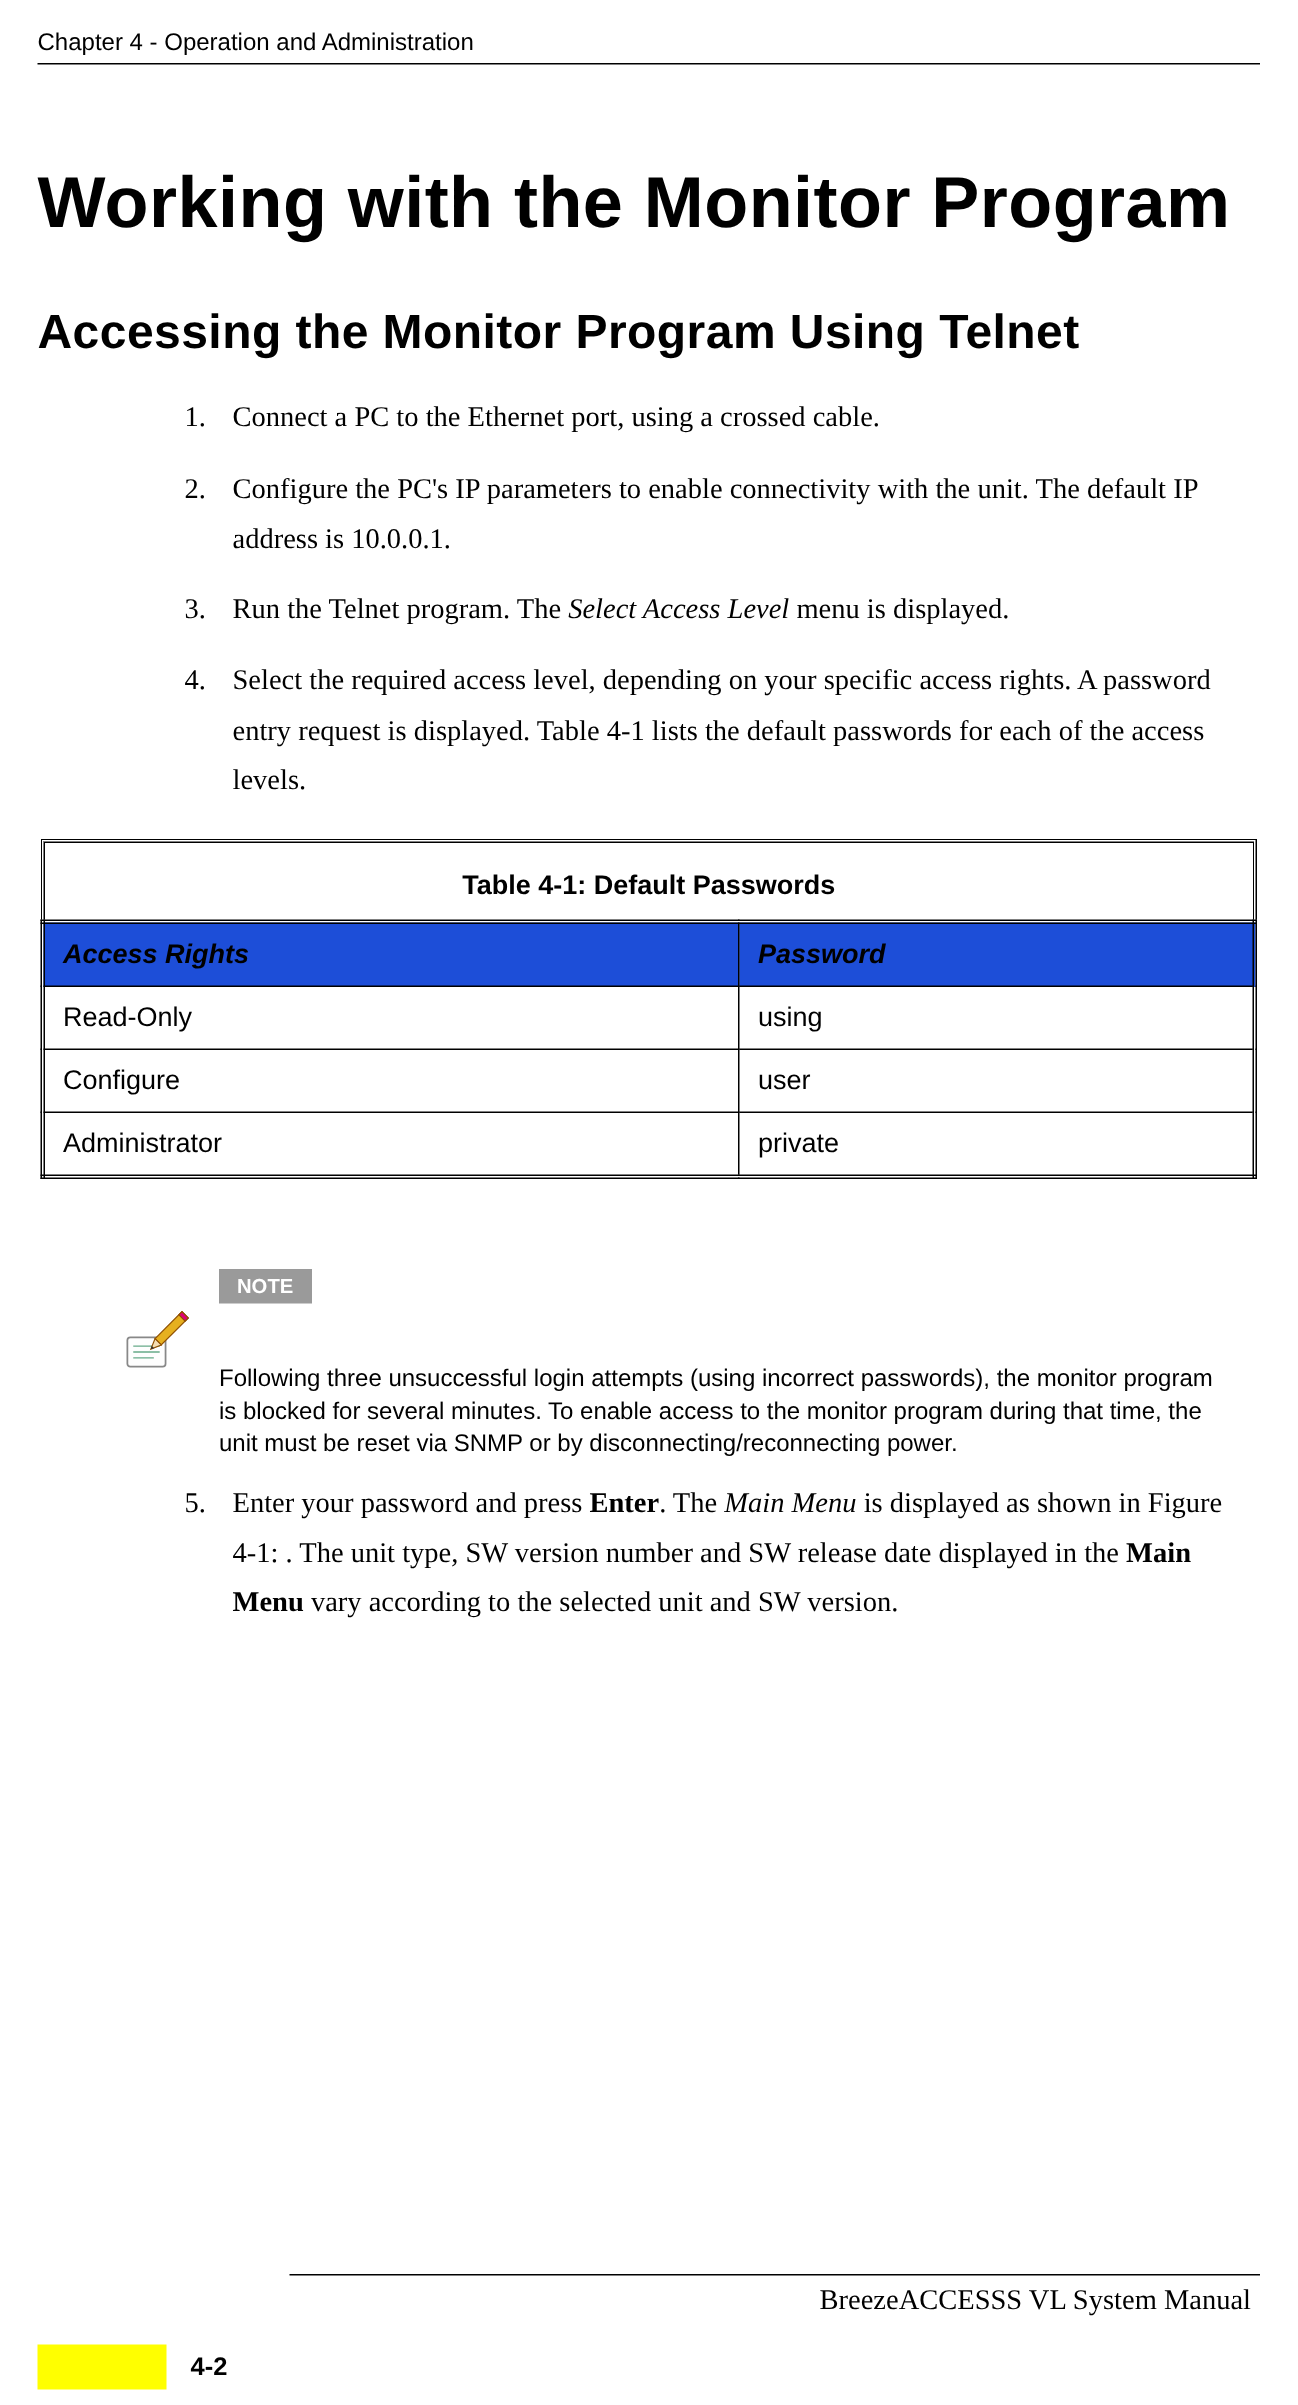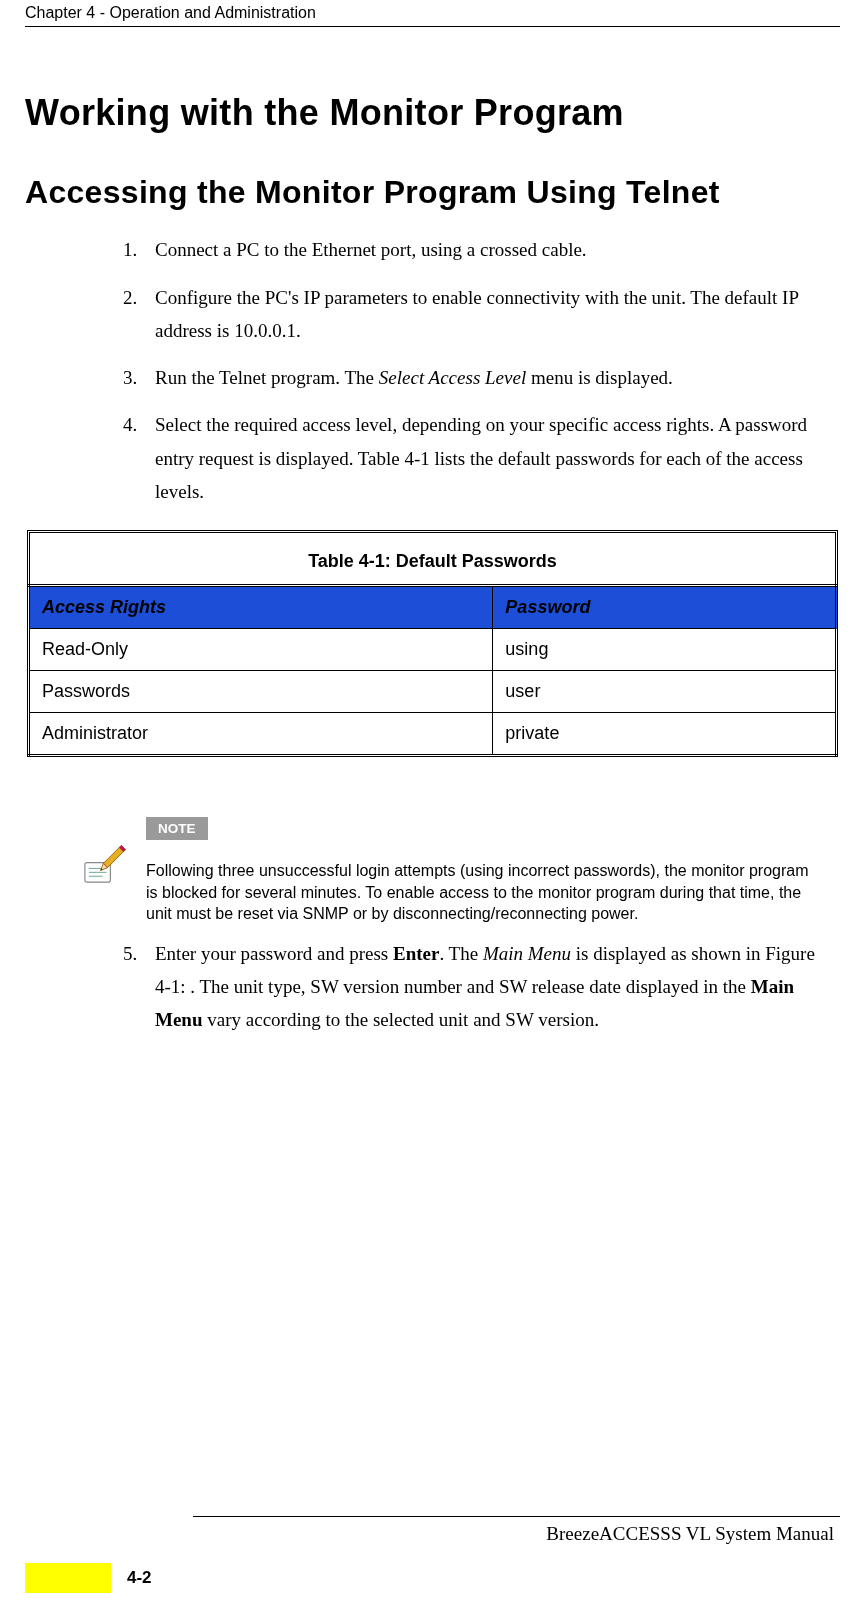--- a/index.html
+++ b/index.html
@@ -5,33 +5,33 @@
     * { box-sizing: border-box; margin: 0; padding: 0; }
     body {
       width: 865px;
       height: 1603px;
       background: #fff;
       font-family: Georgia, 'Times New Roman', serif;
       color: #000;
       position: relative;
     }
     .page {
-      padding: 4px 25px 0 25px;
+      padding: 20px 25px 0 25px;
     }
     .chapter-line {
       font-family: Arial, Helvetica, sans-serif;
       font-size: 16px;
       border-bottom: 1.5px solid #000;
       padding-bottom: 4px;
       margin-bottom: 65px;
     }
     h1 {
       font-family: Verdana, Arial, sans-serif;
       font-weight: 800;
-      font-size: 36px;
+      font-size: 48px;
       margin-bottom: 35px;
       letter-spacing: 0.3px;
     }
     h2 {
       font-family: Verdana, Arial, sans-serif;
       font-weight: 800;
       font-size: 32px;
       margin-bottom: 18px;
       line-height: 1.45;
       letter-spacing: 0.3px;
@@ -100,21 +100,21 @@
     .note-icon svg { width: 100%; height: 100%; }
     .note-content { flex: 1; }
     .note-tag {
       display: inline-block;
       background: #9a9a9a;
       color: #fff;
       font-family: Arial, Helvetica, sans-serif;
       font-weight: 700;
       font-size: 13.5px;
       padding: 4px 12px;
-      margin-bottom: 0;
+      margin-bottom: 20px;
     }
     .note-text {
       font-family: Arial, Helvetica, sans-serif;
       font-size: 16px;
       line-height: 1.35;
       margin-top: 20px;
     }
     ol.secondary-list {
       list-style: none;
       padding-left: 130px;
@@ -201,21 +201,21 @@
           <th>Access Rights</th>
           <th>Password</th>
         </tr>
       </thead>
       <tbody>
         <tr>
           <td>Read-Only</td>
           <td>using</td>
         </tr>
         <tr>
-          <td>Passwords</td>
+          <td>Configure</td>
           <td>user</td>
         </tr>
         <tr>
           <td>Administrator</td>
           <td>private</td>
         </tr>
       </tbody>
     </table>
   </div>
 

